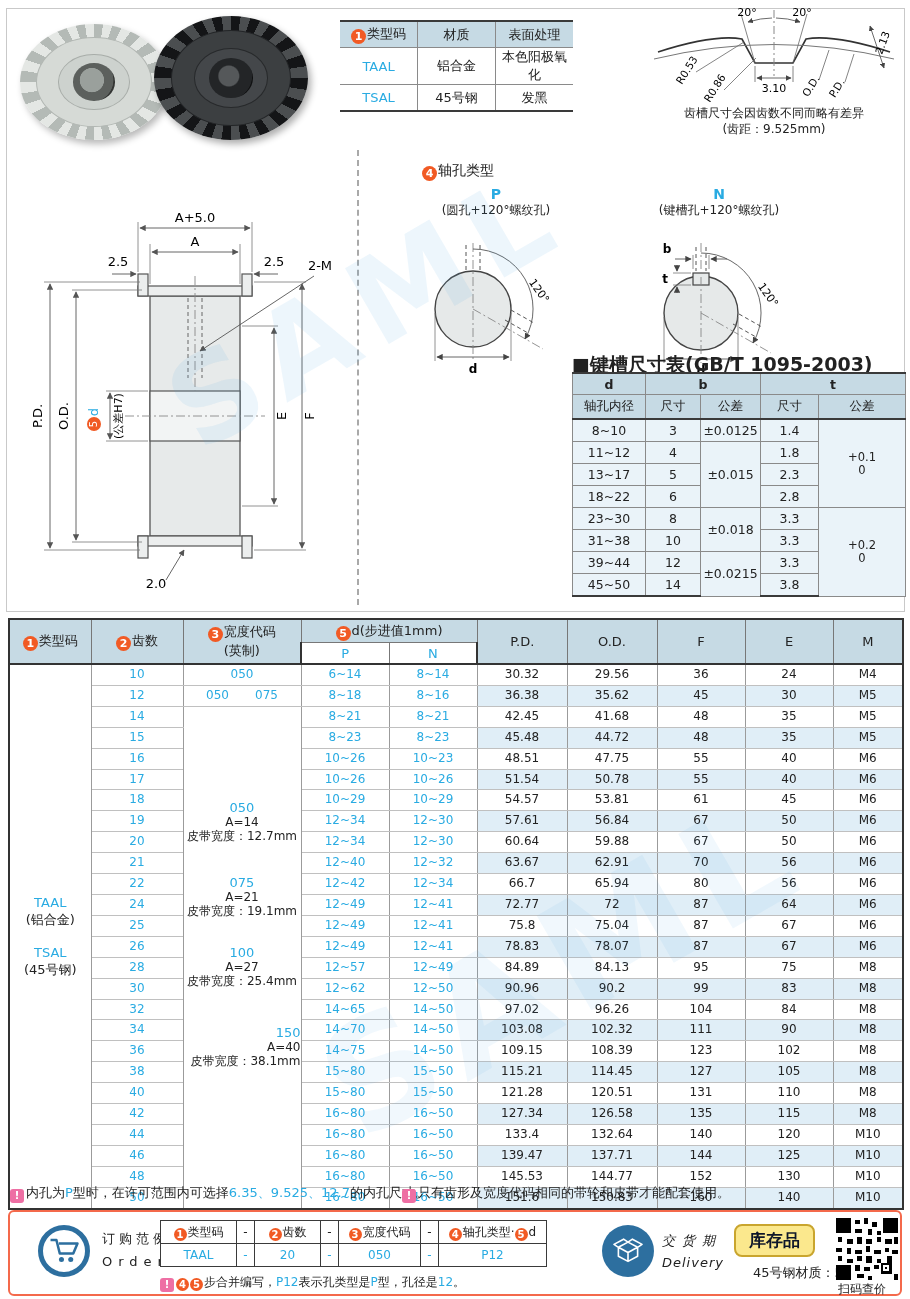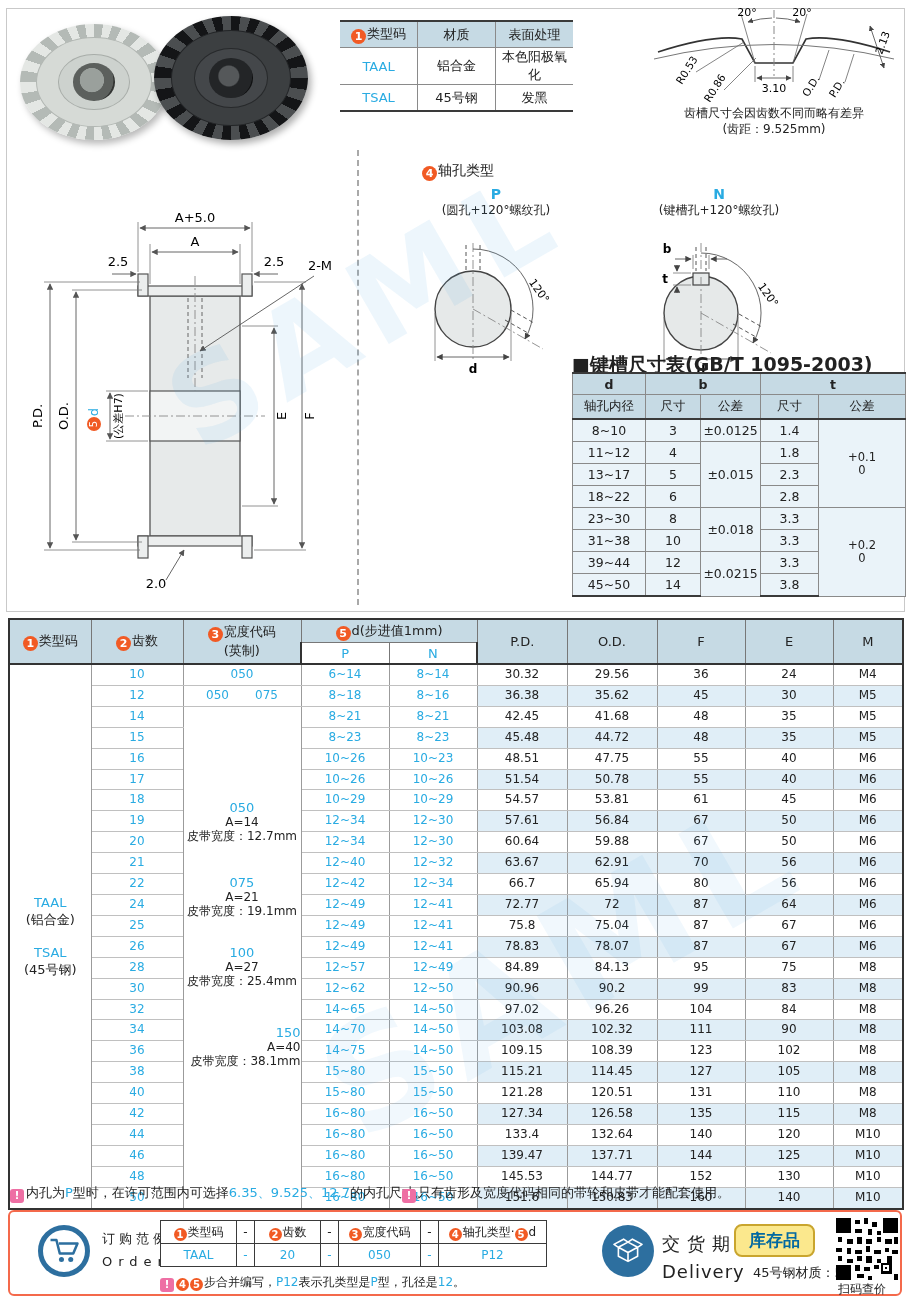--- a/index.html
+++ b/index.html
@@ -86,24 +86,24 @@
   .cart-circle{position:absolute;left:28px;top:13px;width:52px;height:52px;border-radius:50%;
                border:5px solid #2d6f9f;box-sizing:border-box;display:flex;align-items:center;justify-content:center;}
   .ord-txt{position:absolute;left:92px;top:18px;font-size:13px;color:#222;}
   .ord-txt .cn{letter-spacing:4px;} .ord-txt .en{letter-spacing:6px;margin-top:6px;}
   .order-table{position:absolute;left:150px;top:8px;width:386px;border-collapse:collapse;table-layout:fixed;font-size:12px;}
   .order-table td{border:1px solid #3a3a3a;text-align:center;padding:0;height:22px;background:#fff;}
   .order-table tr.pn td{height:16px;font-size:12px;}
   .order-note{position:absolute;left:150px;top:62px;font-size:12px;white-space:nowrap;}
   .dlv-circle{position:absolute;left:592px;top:13px;width:52px;height:52px;border-radius:50%;background:#2d6f9f;
               display:flex;align-items:center;justify-content:center;}
-  .dlv-txt{position:absolute;left:652px;top:20px;font-size:18px;color:#222;}
+  .dlv-txt{position:absolute;left:652px;top:20px;font-size:13px;color:#222;font-style:italic;}
   .dlv-txt .cn{letter-spacing:7px;} .dlv-txt .en{letter-spacing:1px;margin-top:5px;}
   .badge{position:absolute;left:724px;top:12px;padding:3px 13px;background:#fbe88d;border:2px solid #c9a52e;
-         border-radius:8px;font-size:17px;font-weight:bold;color:#0369a1;}
+         border-radius:8px;font-size:17px;font-weight:bold;color:#0f172a;}
   .badge-note{position:absolute;left:714px;top:52px;font-size:13px;margin-left:29px;}
   .qr{position:absolute;left:826px;top:6px;width:62px;height:62px;background:#fff;}
   .qr-cap{position:absolute;left:828px;top:69px;font-size:12px;}
   svg text{font-family:"DejaVu Sans","Liberation Sans",sans-serif;}
 </style>
 </head>
 <body>
 
 <div class="page">
   <div class="abs frame"></div>

